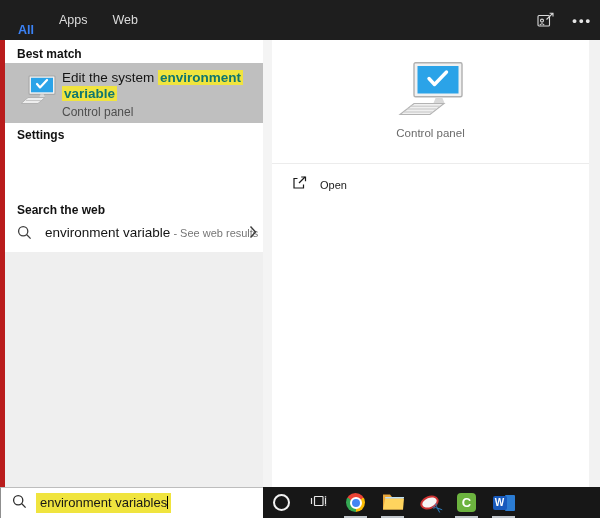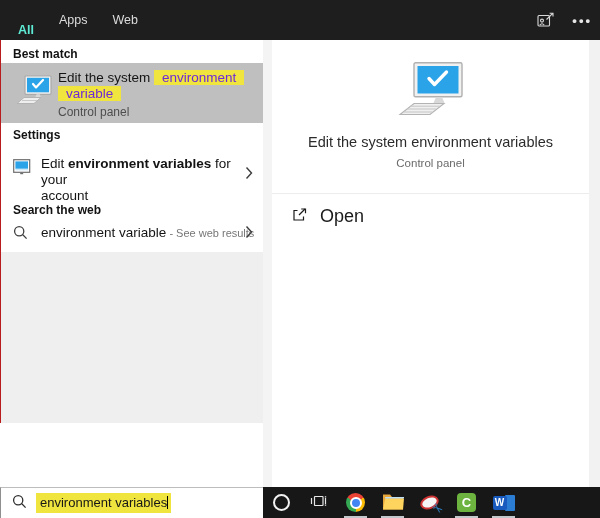--- a/index.html
+++ b/index.html
@@ -10,48 +10,48 @@
   }
   
   .topbar {
     position:absolute; left:0; top:0; width:600px; height:40px;
     background:#1e1e1e; display:flex; align-items:center; padding-left:18px; box-sizing:border-box;
   }
   .tab {
     position:relative; color:#dcdcdc; font-size:12.5px; margin-right:25px;
     height:40px; display:flex; align-items:center; cursor:default; white-space:nowrap;
   }
-  .tab.active { color:#5eead4; font-weight:bold;margin-top:20px; }
+  .tab.active { color:#3b82f6; font-weight:bold;margin-top:20px; }
   .tab.active::after {
     content:""; position:absolute; left:-3px; right:-3px; bottom:5px; height:2px; background:#919191;
   }
   .tab .caret { font-size:7px; margin-left:6px; color:#dcdcdc; }
   .topbar-right { position:absolute; right:0; top:0; height:40px; display:flex; align-items:center; }
   .fb-icon { margin-right:17px; display:flex; }
   .ellipsis { color:#e6e6e6; font-size:13px; letter-spacing:2px; margin-right:8px; font-weight:bold; }
 
   
   .left-panel {
-    position:absolute; left:0; top:40px; width:263px; height:383px; background:#efefef;
-    border-left:1px solid #b91c1c; box-sizing:border-box;
+    position:absolute; left:0; top:40px; width:263px; height:447px; background:#efefef;
+    border-left:5px solid #b91c1c; box-sizing:border-box;
   }
   .results-white { position:absolute; left:0; top:0; width:100%; height:212px; background:#fff; }
   .section-label {
     position:absolute; left:12px; font-size:12px; font-weight:bold; color:#121212; white-space:nowrap;
   }
   .lbl-best  { top:7px; }
   .lbl-set   { top:88px; }
   .lbl-web   { top:163px; }
 
   .bm-row {
     position:absolute; left:0; top:23px; width:263px; height:60px; background:#bfbfbf; cursor:default;
   }
   .bm-icon { position:absolute; left:15px; top:12px; }
   .bm-text { position:absolute; left:57px; top:7px; width:198px; font-size:13.5px; color:#141414; line-height:16px; }
-  mark.hl { background:#f0e43e; color:#6d28d9; font-weight:normal; padding:0 8px; }
+  mark.hl { background:#f0e43e; color:#0f766e; font-weight:bold; padding:0 2px; }
   .bm-sub { font-size:12px; color:#4e4e4e; margin-top:2px; font-weight:normal; }
 
   .set-row { position:absolute; left:0; top:112px; width:263px; height:42px; cursor:default; }
   .set-icon { position:absolute; left:12px; top:7px; }
   .set-text { position:absolute; left:40px; top:4px; width:202px; font-size:13.5px; color:#141414; line-height:16px; }
   .set-text b { font-weight:bold; }
 
   .web-row { position:absolute; left:0; top:180px; width:263px; height:26px; cursor:default; }
   .web-icon { position:absolute; left:12px; top:5px; }
   .web-text { position:absolute; left:40px; top:5px; width:190px; font-size:13.5px; color:#141414; white-space:nowrap; }
@@ -65,21 +65,21 @@
   .gutter { position:absolute; left:263px; top:40px; width:9px; height:447px; background:#f4f4f4; }
   .right-margin { position:absolute; left:589px; top:40px; width:11px; height:447px; background:#f2f2f2; }
 
   
   .right-panel { position:absolute; left:272px; top:40px; width:317px; height:447px; background:#fff; }
   .rp-icon { margin:22px auto 0; width:66px; display:flex; justify-content:center; }
   .rp-title { text-align:center; font-size:14.5px; color:#2b2b2b; margin-top:14px; }
   .rp-sub { text-align:center; font-size:11.5px; color:#6b6b6b; margin-top:7px; }
   .rp-divider { margin-top:24px; border-top:1px solid #ececec; height:0; }
   .open-row { display:flex; align-items:center; margin:12px 0 0 20px; cursor:default; }
-  .open-label { font-size:18px; color:#1a1a1a; margin-left:13px; }
+  .open-label { font-size:11px; color:#1a1a1a; margin-left:13px; }
 
   
   .searchbar {
     position:absolute; left:0; top:487px; width:263px; height:31px; background:#fff;
     border-top:1px solid #bdbdbd; border-left:1px solid #8f8f8f; box-sizing:border-box;
     display:flex; align-items:center; padding-left:11px;
   }
   .search-value { margin-left:9px; font-size:13px; color:#161616; background:#f0e43e; padding:2px 3px 3px 4px; white-space:nowrap; }
   .cursor { display:inline-block; width:1px; height:13px; background:#000; vertical-align:-2px; }
 
@@ -147,36 +147,20 @@
           <line x1="6" y1="25.5" x2="21" y2="25.5" stroke="#c8c8c8" stroke-width="1"></line>
         </svg>
       </span>
       <div class="bm-text"><span>Edit the system </span><mark class="hl">environment</mark><br><mark class="hl">variable</mark>
         <div class="bm-sub">Control panel</div>
       </div>
     </div>
 
     <div class="section-label lbl-set">Settings</div>
 
-    <div class="set-row">
-      <span class="set-icon">
-        <svg width="18" height="16" viewBox="0 0 18 16">
-          <rect x="0.7" y="0.7" width="16" height="12.6" fill="#ffffff" stroke="#6e6e6e" stroke-width="1.2"></rect>
-          <rect x="2.4" y="2.4" width="12.6" height="7.4" fill="#2ba3e8"></rect>
-          <rect x="2.4" y="9.8" width="12.6" height="1.6" fill="#cfe8f8"></rect>
-          <rect x="7.2" y="13.8" width="3" height="1.4" fill="#6e6e6e"></rect>
-        </svg>
-      </span>
-      <div class="set-text"><span>Edit </span><b>environment variables</b><span> for your</span><br><span>account</span></div>
-      <span class="chev chev-set">
-        <svg width="8" height="14" viewBox="0 0 8 14" fill="none" stroke="#3c3c3c" stroke-width="1.4">
-            <polyline points="1.5,1.5 6.5,7 1.5,12.5"></polyline>
-          </svg>
-      </span>
-    </div>
 
     <div class="section-label lbl-web">Search the web</div>
 
     <div class="web-row">
       <span class="web-icon">
         <svg width="15" height="15" viewBox="0 0 15 15" fill="none" stroke="#3f3f3f" stroke-width="1.3">
           <circle cx="6.2" cy="6.2" r="4.6"></circle>
             <line x1="9.8" y1="9.8" x2="13.6" y2="13.6"></line>
         </svg>
       </span>
@@ -198,21 +182,20 @@
         <rect x="16" y="0.8" width="48" height="34" rx="1.5" fill="#f1f1f1" stroke="#b0b0b0" stroke-width="1.4"></rect>
         <rect x="19.5" y="4" width="41" height="27.5" fill="#2ba3e8"></rect>
         <polyline points="31,16.5 36.5,22.5 48.5,10" fill="none" stroke="#fff" stroke-width="3.4" stroke-linecap="round" stroke-linejoin="round"></polyline>
         <path d="M38 35 l-2.6 6.2 h11.2 l-2.6 -6.2 z" fill="#d9d9d9"></path>
         <polygon points="2,52.5 16,41.5 46,41.5 32,52.5" fill="#f0f0f0" stroke="#b3b3b3" stroke-width="1.1"></polygon>
         <line x1="9" y1="47" x2="38" y2="47" stroke="#c8c8c8" stroke-width="1.1"></line>
         <line x1="12.5" y1="44.2" x2="42" y2="44.2" stroke="#c8c8c8" stroke-width="1.1"></line>
         <line x1="6" y1="50" x2="34.5" y2="50" stroke="#c8c8c8" stroke-width="1.1"></line>
       </svg>
     </div>
-    <div class="rp-title">Edit the system environment variables</div>
     <div class="rp-sub">Control panel</div>
     <div class="rp-divider"></div>
     <div class="open-row">
       <span>
         <svg width="15" height="14" viewBox="0 0 15 14" fill="none" stroke="#1a1a1a" stroke-width="1.2">
           <path d="M5.5 2.5 H2 V12 H11.5 V8.5"></path>
           <path d="M7 7 L13 1"></path>
           <path d="M9.2 1 H13.5 V5.2"></path>
         </svg>
       </span>

